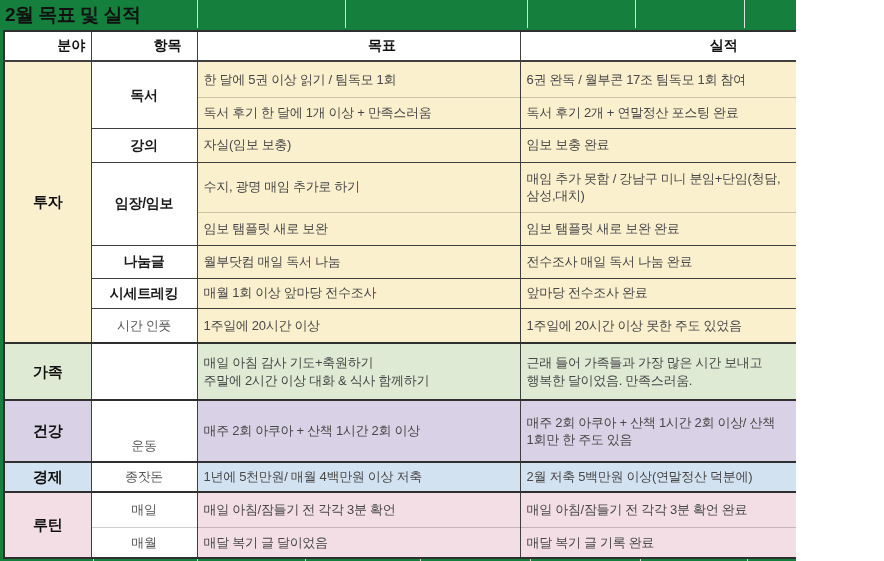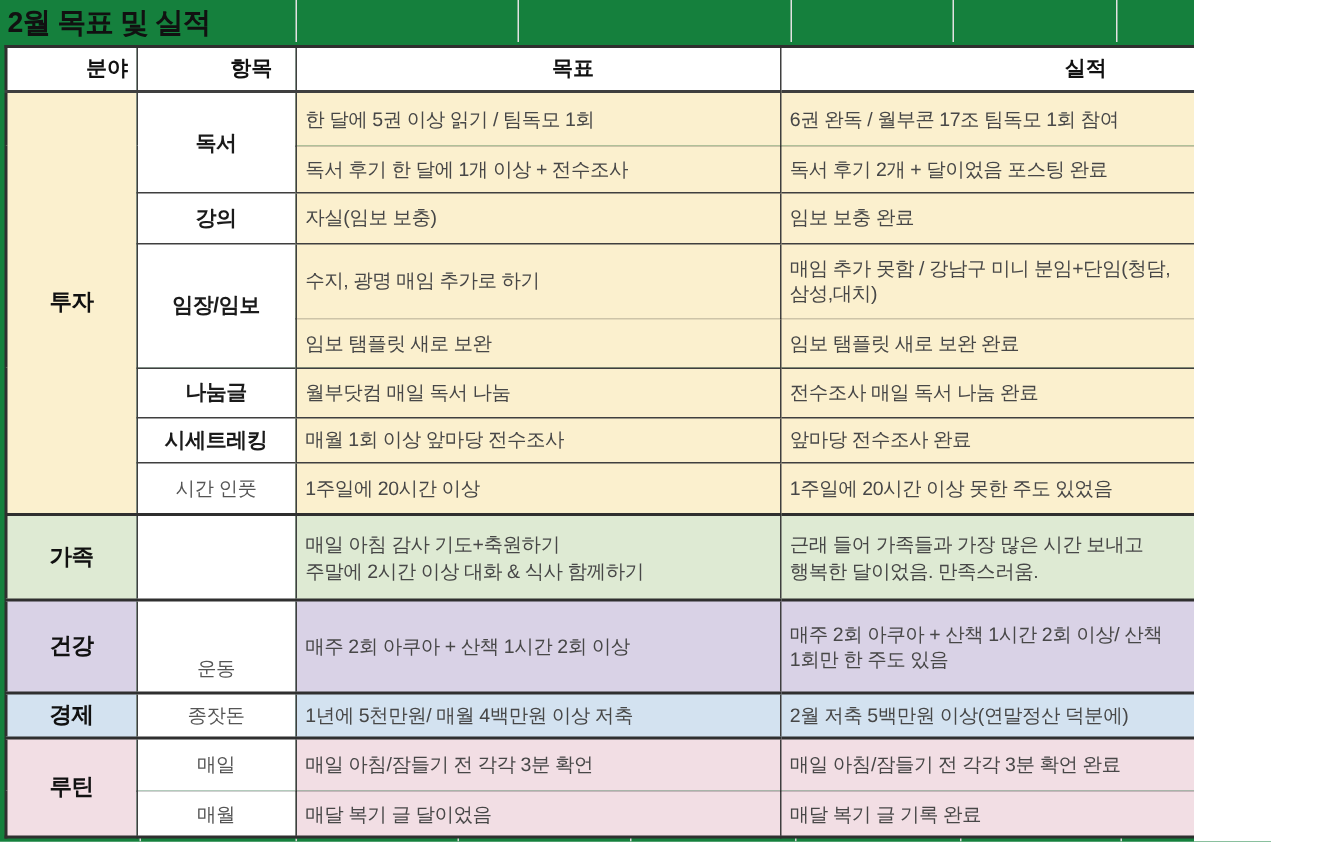--- a/index.html
+++ b/index.html
@@ -72,22 +72,22 @@
     </thead>
     <tbody>
 
       <tr style="height:36px">
         <td class="cat bg-invest section-end" rowspan="8">투자</td>
         <td class="item b dotted" rowspan="2">독서</td>
         <td class="text-cell bg-invest faint">한 달에 5권 이상 읽기 / 팀독모 1회</td>
         <td class="text-cell bg-invest faint">6권 완독 / 월부콘 17조 팀독모 1회 참여</td>
       </tr>
       <tr style="height:31px">
-        <td class="text-cell bg-invest dotted">독서 후기 한 달에 1개 이상 + 전수조사</td>
-        <td class="text-cell bg-invest dotted">독서 후기 2개 + 달이었음 포스팅 완료</td>
+        <td class="text-cell bg-invest dotted">독서 후기 한 달에 1개 이상 + 만족스러움</td>
+        <td class="text-cell bg-invest dotted">독서 후기 2개 + 연말정산 포스팅 완료</td>
       </tr>
       <tr style="height:34px">
         <td class="item b dotted">강의</td>
         <td class="text-cell bg-invest dotted">자실(임보 보충)</td>
         <td class="text-cell bg-invest dotted">임보 보충 완료</td>
       </tr>
       <tr style="height:50px">
         <td class="item b dotted" rowspan="2">임장/임보</td>
         <td class="text-cell bg-invest faint">수지, 광명 매임 추가로 하기</td>
         <td class="text-cell bg-invest faint">매임 추가 못함 / 강남구 미니 분임+단임(청담,

